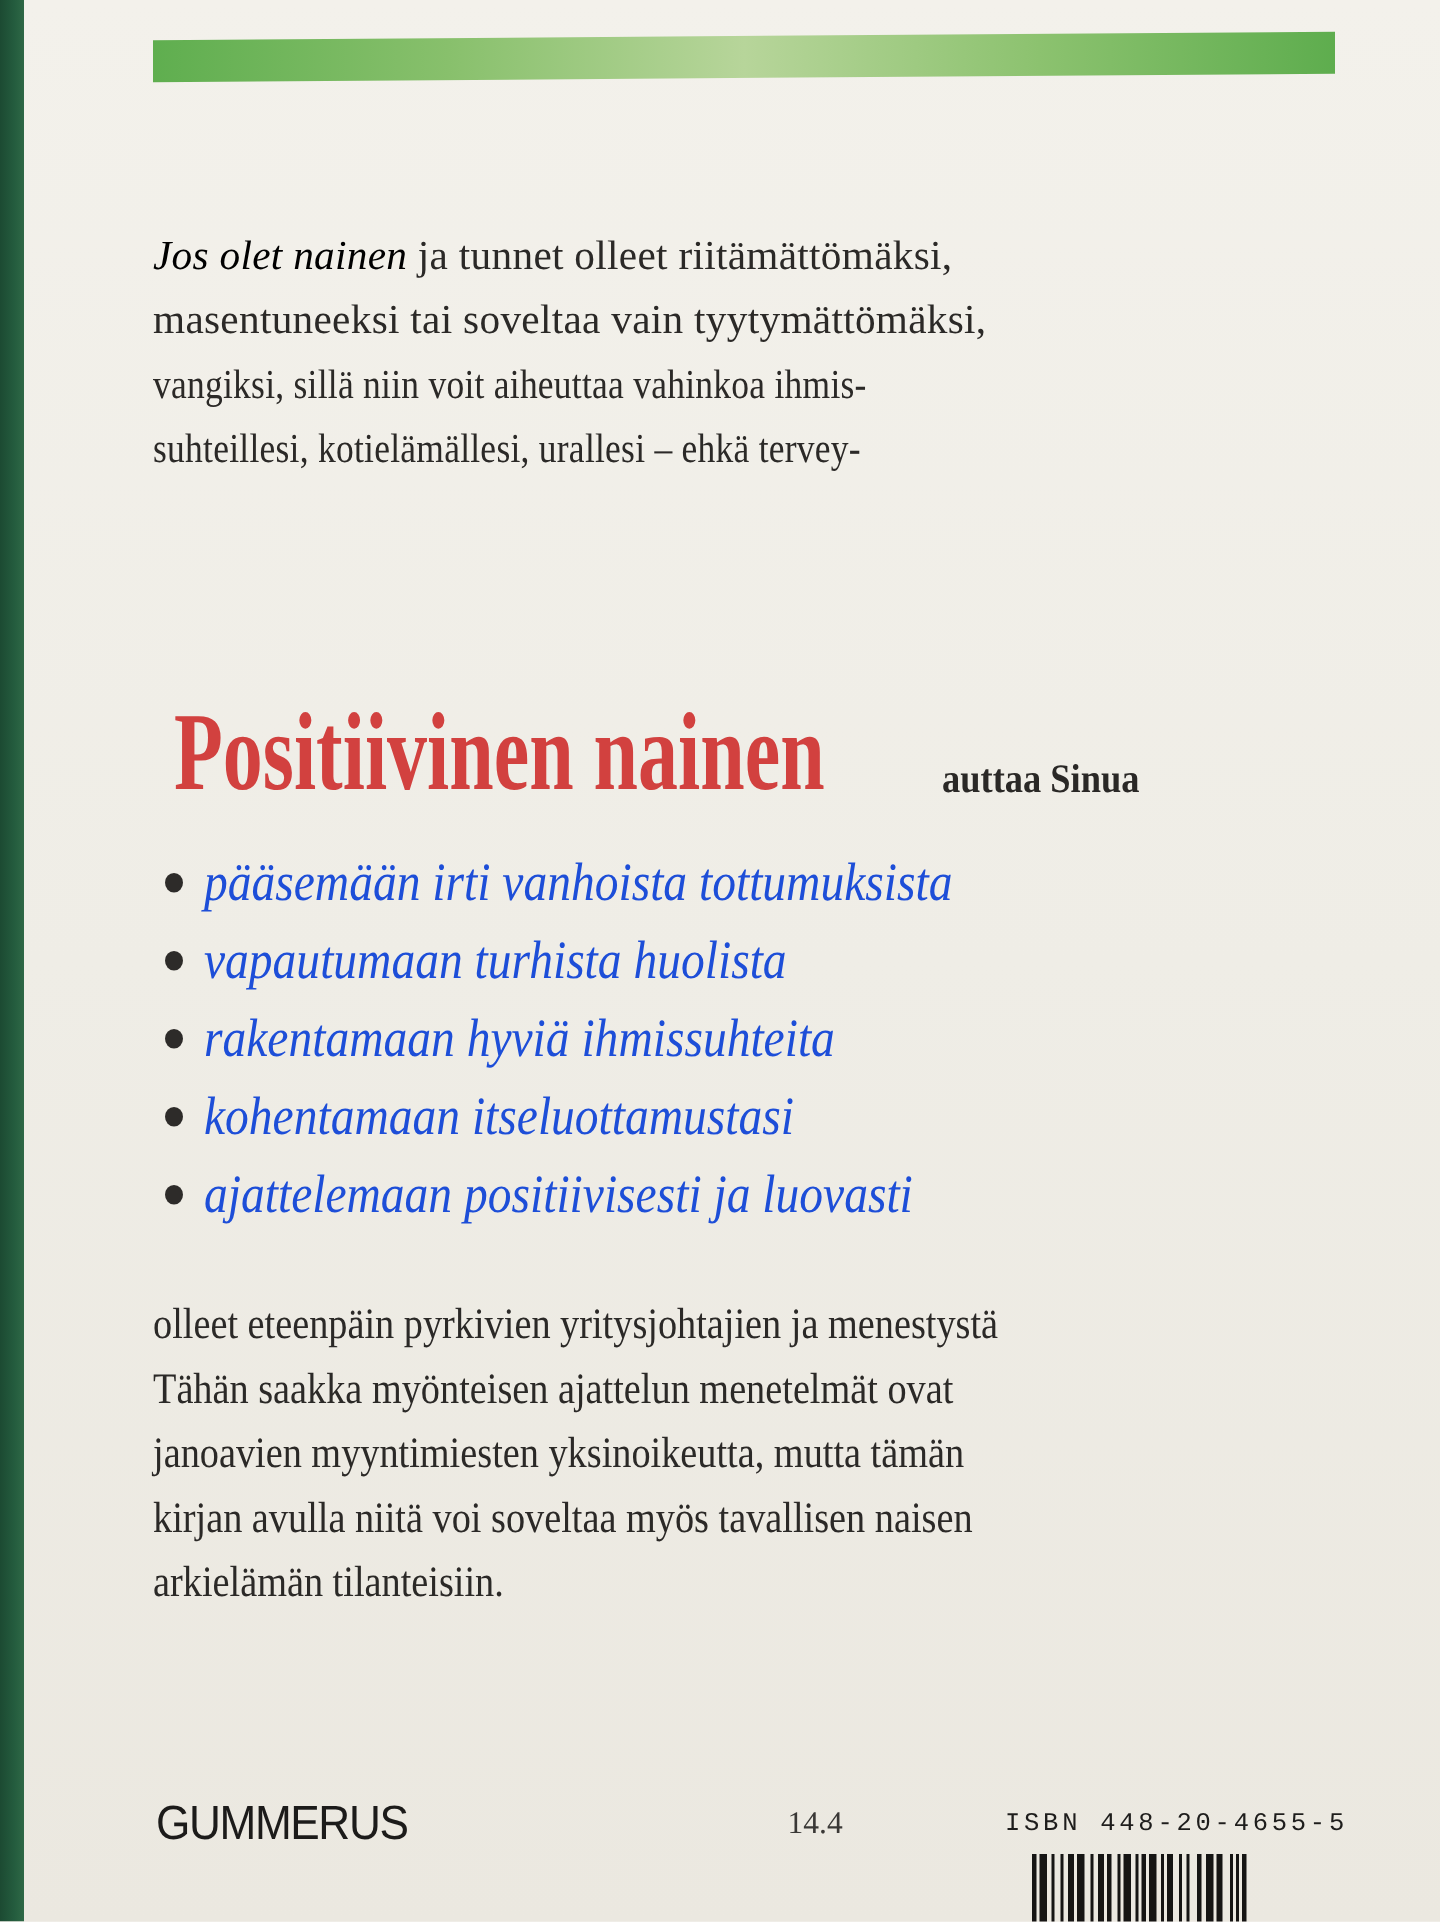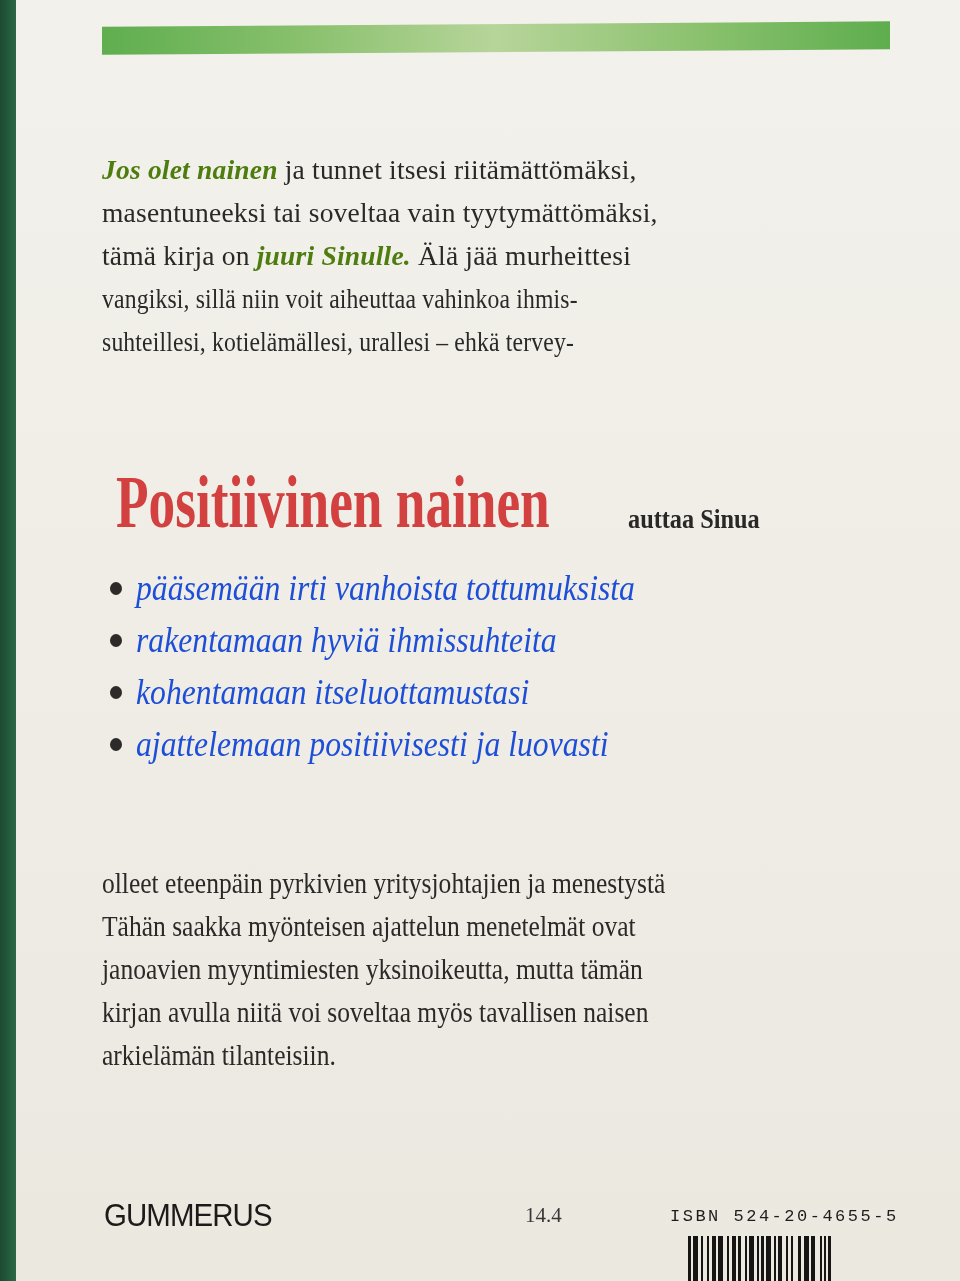--- a/index.html
+++ b/index.html
@@ -46,23 +46,23 @@
       top: 148px;
       width: 800px;
       font-size: 27.5px;
       line-height: 43px;
       color: #2b2927;
       letter-spacing: 0.2px;
     }
     .intro .line { display: block; white-space: nowrap; }
     .intro .cond { display: inline-block; transform: scaleX(0.86); transform-origin: left center; }
     .red-italic {
-      color: #4d7c0f;
+      color: #000000;
       font-style: italic;
-      font-weight: bold;
+      font-weight: normal;
     }
     .headline {
       position: absolute;
       left: 116px;
       top: 462px;
       white-space: nowrap;
       font-weight: bold;
     }
     .headline-title {
       display: inline-block;
@@ -183,36 +183,39 @@
 </head>
 <body>
 
 <div class="spine"></div>
 
 <div class="page"></div>
 
 <div class="green-bar"></div>
 
 <div class="intro">
-  <span class="line"><span class="red-italic">Jos olet nainen</span><span> ja tunnet itsesi riitämättömäksi,</span></span>
+  <span class="line"><span class="red-italic">Jos olet nainen</span><span> ja tunnet olleet riitämättömäksi,</span></span>
   <span class="line"><span>masentuneeksi tai soveltaa vain tyytymättömäksi,</span></span>
-  <span class="line"><span>tämä kirja on </span><span class="red-italic">juuri Sinulle.</span><span> Älä jää murheittesi</span></span>
   <span class="line"><span class="cond">vangiksi, sillä niin voit aiheuttaa vahinkoa ihmis-</span></span>
   <span class="line"><span class="cond">suhteillesi, kotielämällesi, urallesi – ehkä tervey-</span></span>
 </div>
 
 <div class="headline">
   <span class="headline-title">Positiivinen nainen</span>
   <span class="headline-sub">auttaa Sinua</span>
 </div>
 
 <ul class="bullets">
   <li>
       <span class="bullet-dot"></span>
       <span class="bullet-text">pääsemään irti vanhoista tottumuksista</span>
+    </li>
+  <li>
+      <span class="bullet-dot"></span>
+      <span class="bullet-text">vapautumaan turhista huolista</span>
     </li>
   <li>
       <span class="bullet-dot"></span>
       <span class="bullet-text">rakentamaan hyviä ihmissuhteita</span>
     </li>
   <li>
       <span class="bullet-dot"></span>
       <span class="bullet-text">kohentamaan itseluottamustasi</span>
     </li>
   <li>
@@ -224,21 +227,21 @@
 <div class="body2">
   <span class="line"><span class="cond">olleet eteenpäin pyrkivien yritysjohtajien ja menestystä</span></span>
   <span class="line"><span class="cond">Tähän saakka myönteisen ajattelun menetelmät ovat</span></span>
   <span class="line"><span class="cond">janoavien myyntimiesten yksinoikeutta, mutta tämän</span></span>
   <span class="line"><span class="cond">kirjan avulla niitä voi soveltaa myös tavallisen naisen</span></span>
   <span class="line"><span class="cond">arkielämän tilanteisiin.</span></span>
 </div>
 
 <div class="publisher">GUMMERUS</div>
 <div class="class-code">14.4</div>
-<div class="isbn">ISBN 524-20-4655-5</div>
+<div class="isbn">ISBN 448-20-4655-5</div>
 
 <div class="barcode">
   <span style="width:3px;margin-right:2px"></span>
   <span style="width:5px;margin-right:3px"></span>
   <span style="width:2px;margin-right:4px"></span>
   <span style="width:2px;margin-right:3px"></span>
   <span style="width:4px;margin-right:2px"></span>
   <span style="width:5px;margin-right:4px"></span>
   <span style="width:2px;margin-right:3px"></span>
   <span style="width:4px;margin-right:2px"></span>

